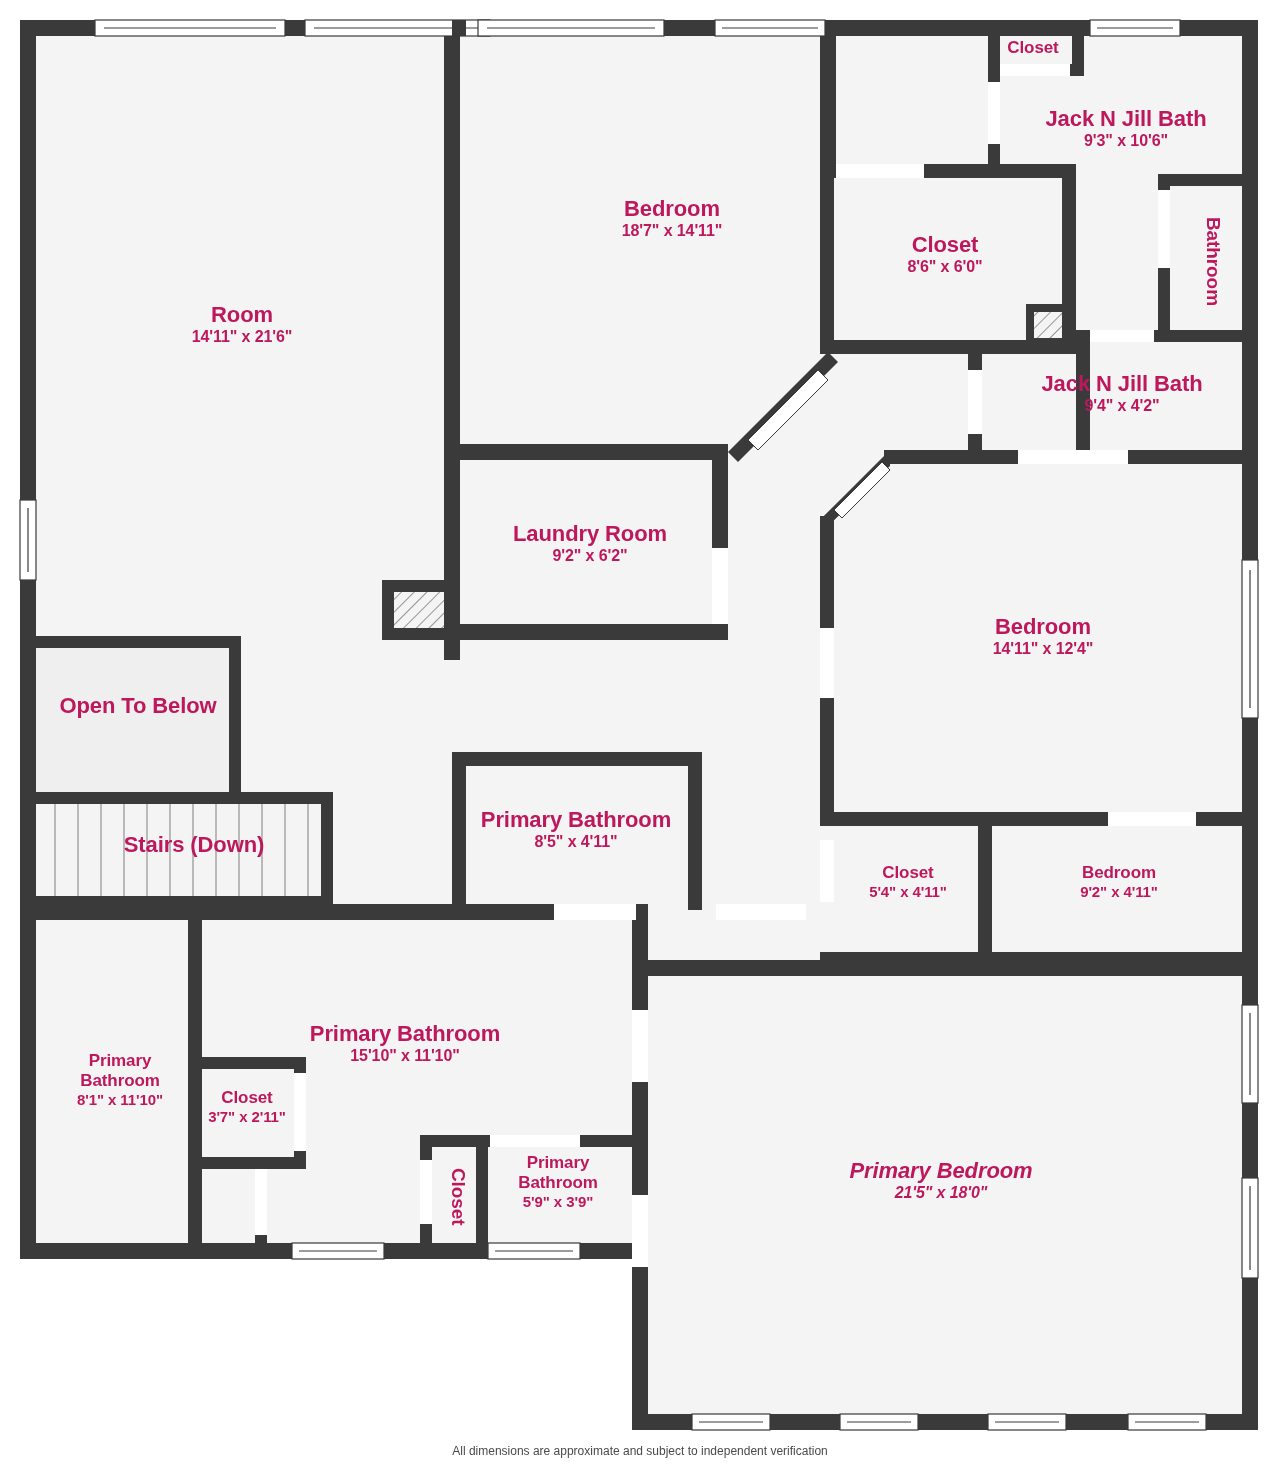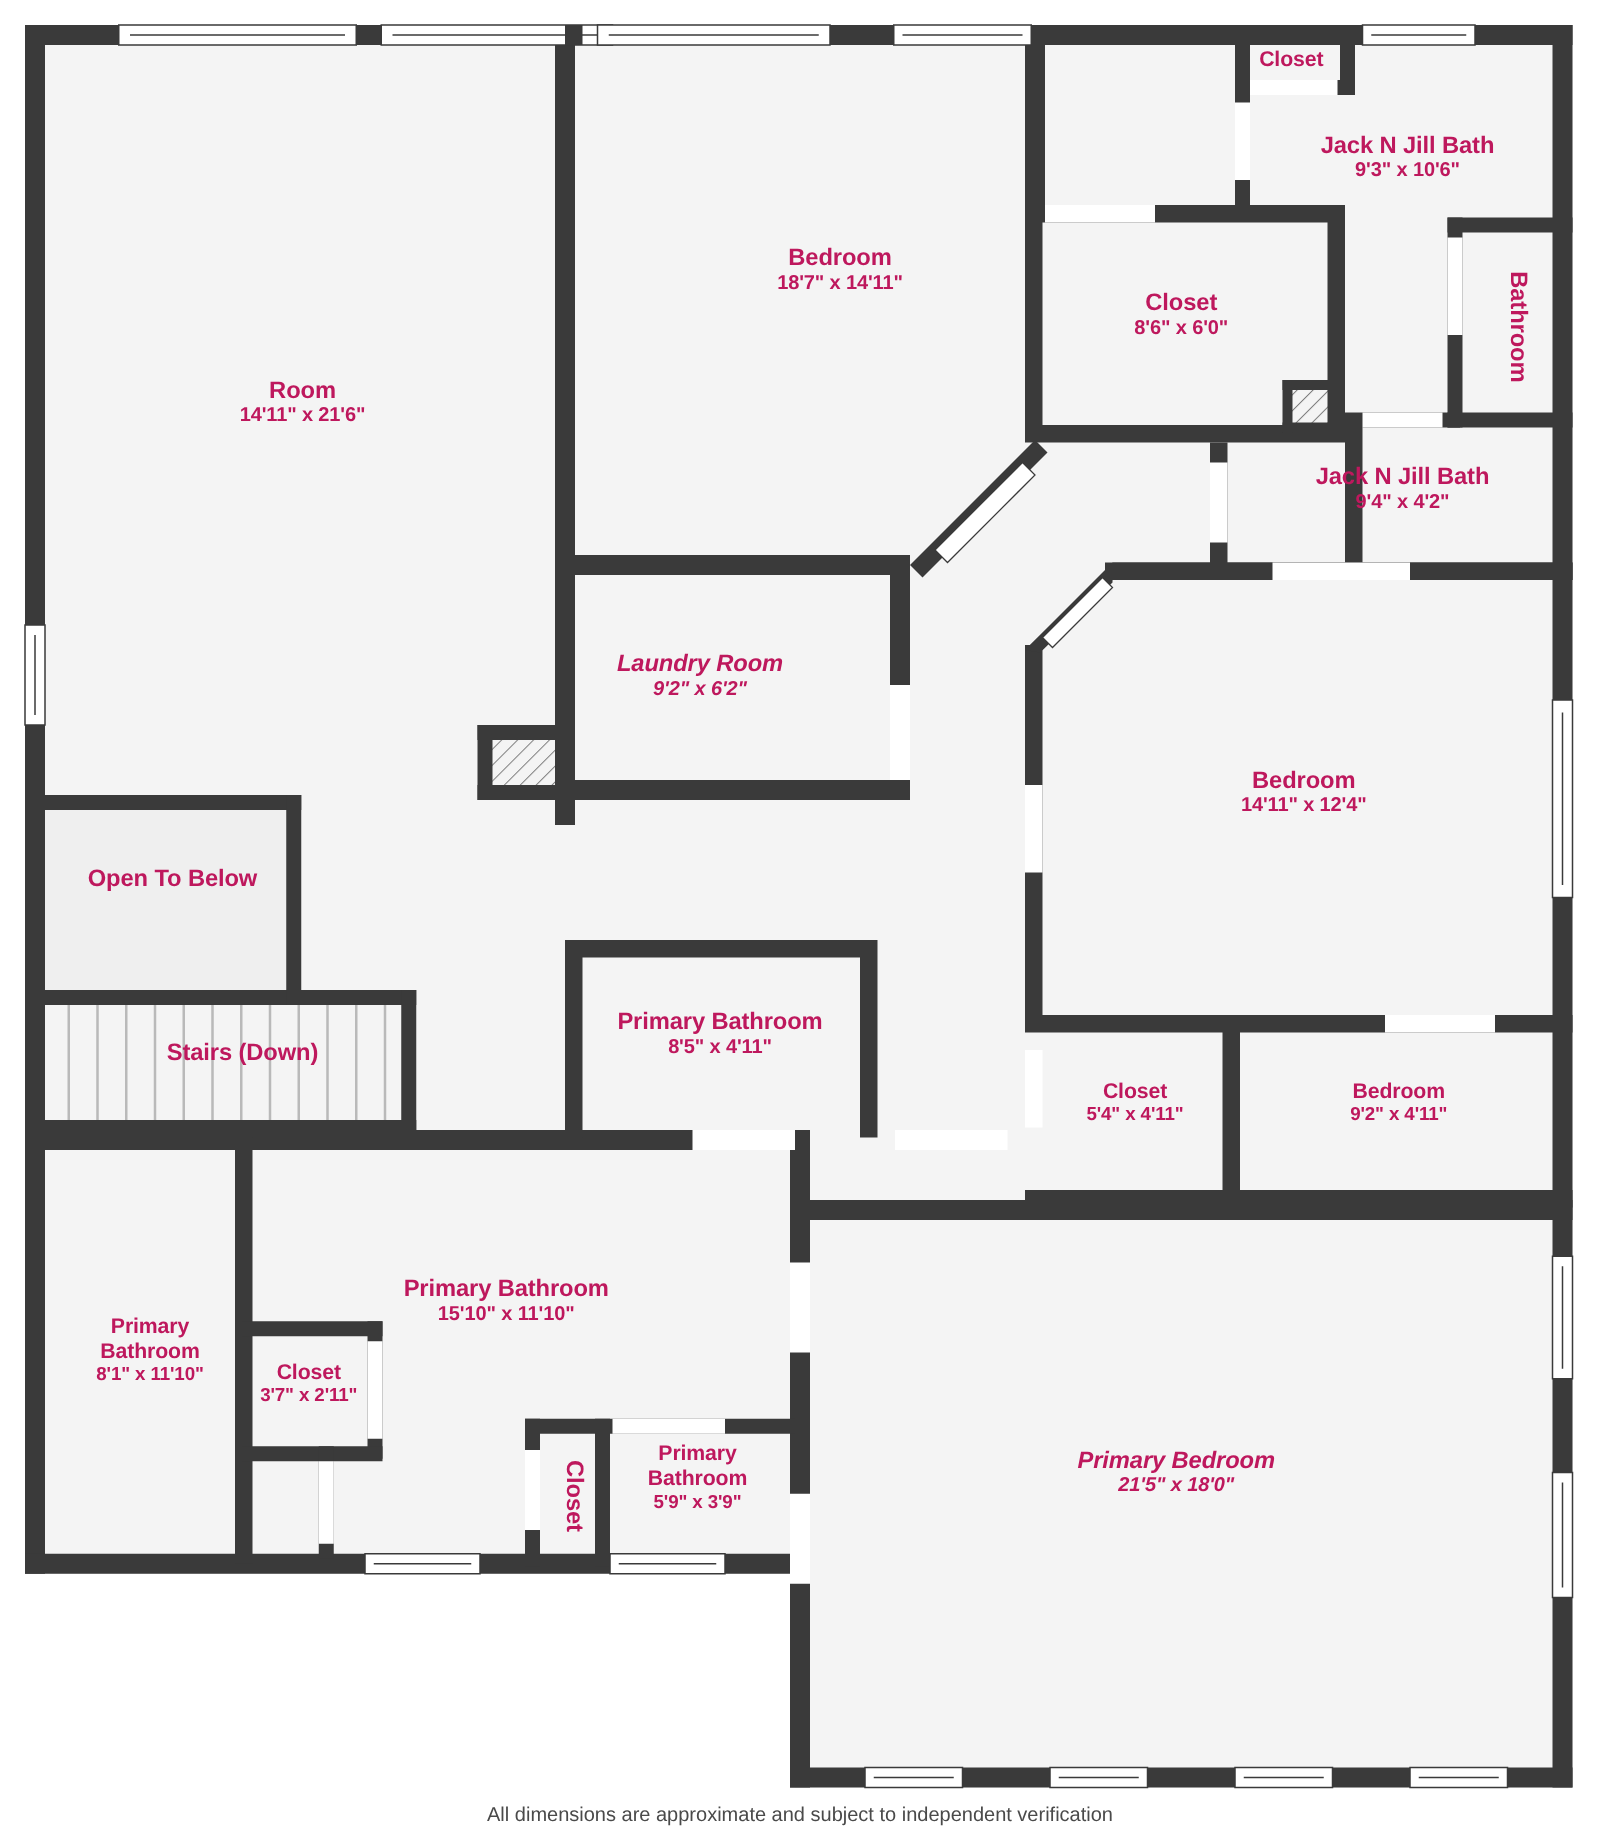--- a/index.html
+++ b/index.html
@@ -24,21 +24,21 @@
     position: absolute;
     text-align: center;
     color: #be185d;
     pointer-events: none;
     line-height: 1.18;
     white-space: nowrap;
   }
   .room-label .rl-name {
     display: block;
     font-weight: bold;
-    font-size: 19px;
+    font-size: 22px;
     letter-spacing: -0.1px;
   }
   .room-label .rl-dim {
     display: block;
     font-weight: bold;
     font-size: 16px;
     letter-spacing: -0.1px;
   }
   .room-label.small .rl-name { font-size: 17px; }
   .room-label.small .rl-dim  { font-size: 15px; }
@@ -47,21 +47,21 @@
     writing-mode: vertical-rl;
     text-orientation: mixed;
   }
   .room-label.vertical .rl-name { font-size: 19px; }
   #footer-note {
     position: absolute;
     left: 0;
     top: 1444px;
     width: 1280px;
     text-align: center;
-    font-size: 16px;
+    font-size: 12px;
     color: #4a4a4a;
   }
 </style>
 </head>
 <body>
 
 <div id="plan-root">
 
   <svg id="floorplan-svg" viewBox="0 0 1280 1470">
     <defs>
@@ -325,21 +325,21 @@
 
   <div class="room-label vertical" style="left:1202px; top:196px; height:130px;">
     <span class="rl-name">Bathroom</span>
   </div>
 
   <div class="room-label" style="left:972px; top:371px; width:300px;">
     <span class="rl-name">Jack N Jill Bath</span>
     <span class="rl-dim">9'4" x 4'2"</span>
   </div>
 
-  <div class="room-label" style="left:450px; top:521px; width:220px;font-style:italic;">
+  <div class="room-label" style="left:480px; top:521px; width:220px;">
     <span class="rl-name">Laundry Room</span>
     <span class="rl-dim">9'2" x 6'2"</span>
   </div>
 
   <div class="room-label" style="left:38px; top:693px; width:200px;">
     <span class="rl-name">Open To Below</span>
   </div>
 
   <div class="room-label" style="left:94px; top:832px; width:200px;">
     <span class="rl-name">Stairs (Down)</span>

